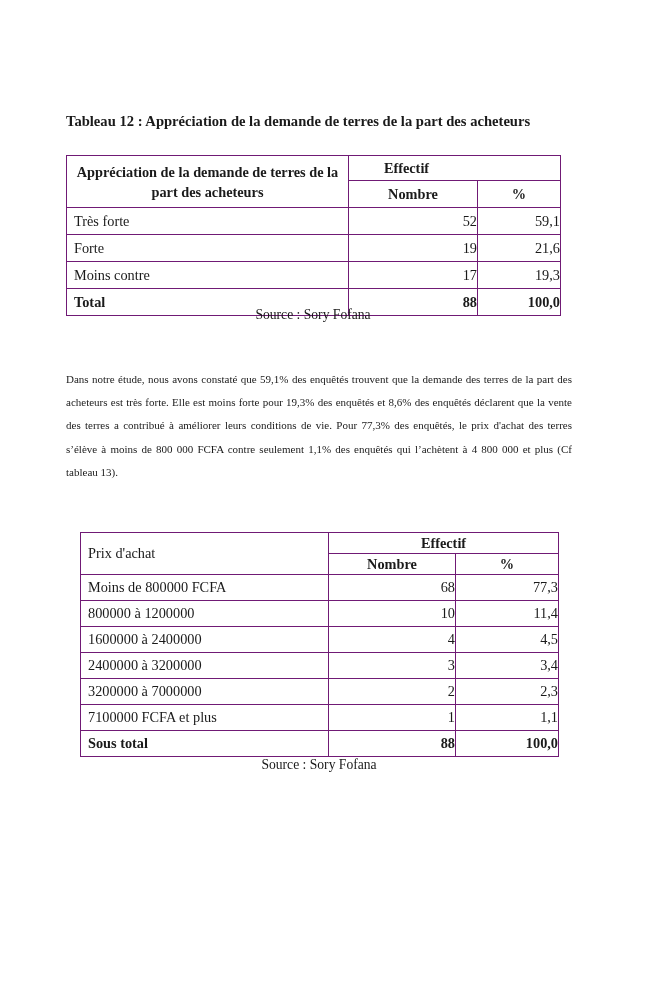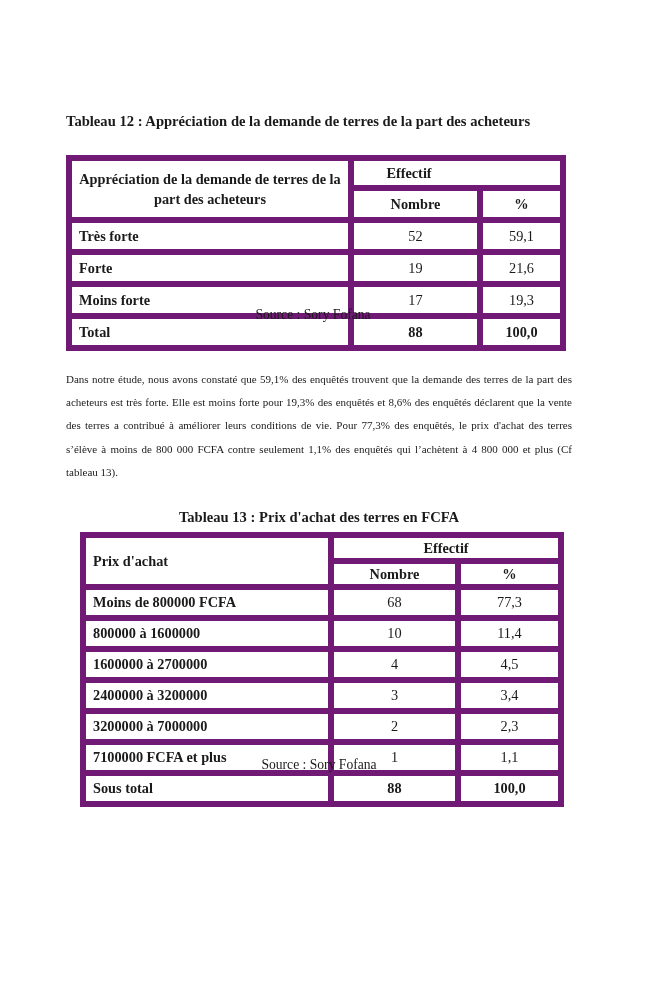--- a/index.html
+++ b/index.html
@@ -35,26 +35,26 @@
     line-height: 19px;
     text-align: left;
   }
 
   table.doc-table {
     border-collapse: collapse;
     table-layout: fixed;
     font-size: 14.3px;
   }
   table.doc-table td {
-    border: 6px solid #701a75;
+    border: 1px solid #701a75;
     padding: 0;
     vertical-align: middle;
   }
-  .c-center { text-align: center; }
-  .c-left   { text-align: left; padding-left: 7px !important; font-weight: bold; }
+  .c-center { text-align: right; }
+  .c-left   { text-align: left; padding-left: 7px !important; }
   .bold     { font-weight: bold; margin-left: 32px; }
 
   #table12 {
     position: absolute;
     left: 66px;
     top: 155px;
     width: 494px;
   }
   #table12 td { height: 26px; }
   #table12 td.hdr-label {
@@ -112,21 +112,21 @@
     position: absolute;
     left: 80px;
     top: 532px;
     width: 478px;
   }
   #table13 td { height: 25px; }
   #table13 td.hdr-label {
     height: 40px;
     text-align: left;
     padding-left: 7px !important;
-    font-weight: bold;
+    font-weight: normal;
     vertical-align: middle;
   }
   #table13 td.hdr-effectif {
     height: 20px;
     font-weight: bold;
     text-align: center;
   }
   #table13 td.hdr-sub {
     height: 20px;
     font-weight: bold;
@@ -179,37 +179,36 @@
         <td class="c-left">Très forte</td>
         <td class="c-center">52</td>
         <td class="c-center">59,1</td>
       </tr>
       <tr>
         <td class="c-left">Forte</td>
         <td class="c-center">19</td>
         <td class="c-center">21,6</td>
       </tr>
       <tr>
-        <td class="c-left">Moins forte</td>
+        <td class="c-left">Moins contre</td>
         <td class="c-center">17</td>
         <td class="c-center">19,3</td>
       </tr>
       <tr>
         <td class="c-left bold">Total</td>
         <td class="c-center bold">88</td>
         <td class="c-center bold">100,0</td>
       </tr>
     </tbody>
   </table>
 
   <div class="src12">Source : Sory Fofana</div>
 
   <p class="body-par">Dans notre étude, nous avons constaté que 59,1% des enquêtés trouvent que la demande des terres de la part des acheteurs est très forte. Elle est moins forte pour 19,3% des enquêtés et 8,6% des enquêtés déclarent que la vente des terres a contribué à améliorer leurs conditions de vie. Pour 77,3% des enquêtés, le prix d'achat des terres s’élève à moins de 800 000 FCFA contre seulement 1,1% des enquêtés qui l’achètent à 4 800 000 et plus (Cf tableau 13).</p>
 
-  <div class="tbl13-title">Tableau 13 : Prix d'achat des terres en FCFA</div>
 
   <table id="table13" class="doc-table">
     <colgroup>
       <col style="width:248px">
       <col style="width:127px">
       <col style="width:103px">
     </colgroup>
     <tbody>
       <tr>
         <td rowspan="2" class="hdr-label">Prix d'achat</td>
@@ -219,26 +218,26 @@
         <td class="hdr-sub">Nombre</td>
         <td class="hdr-sub">%</td>
       </tr>
 
       <tr>
         <td class="c-left">Moins de 800000 FCFA</td>
         <td class="c-center">68</td>
         <td class="c-center">77,3</td>
       </tr>
       <tr>
-        <td class="c-left">800000 à 1600000</td>
+        <td class="c-left">800000 à 1200000</td>
         <td class="c-center">10</td>
         <td class="c-center">11,4</td>
       </tr>
       <tr>
-        <td class="c-left">1600000 à 2700000</td>
+        <td class="c-left">1600000 à 2400000</td>
         <td class="c-center">4</td>
         <td class="c-center">4,5</td>
       </tr>
       <tr>
         <td class="c-left">2400000 à 3200000</td>
         <td class="c-center">3</td>
         <td class="c-center">3,4</td>
       </tr>
       <tr>
         <td class="c-left">3200000 à 7000000</td>

